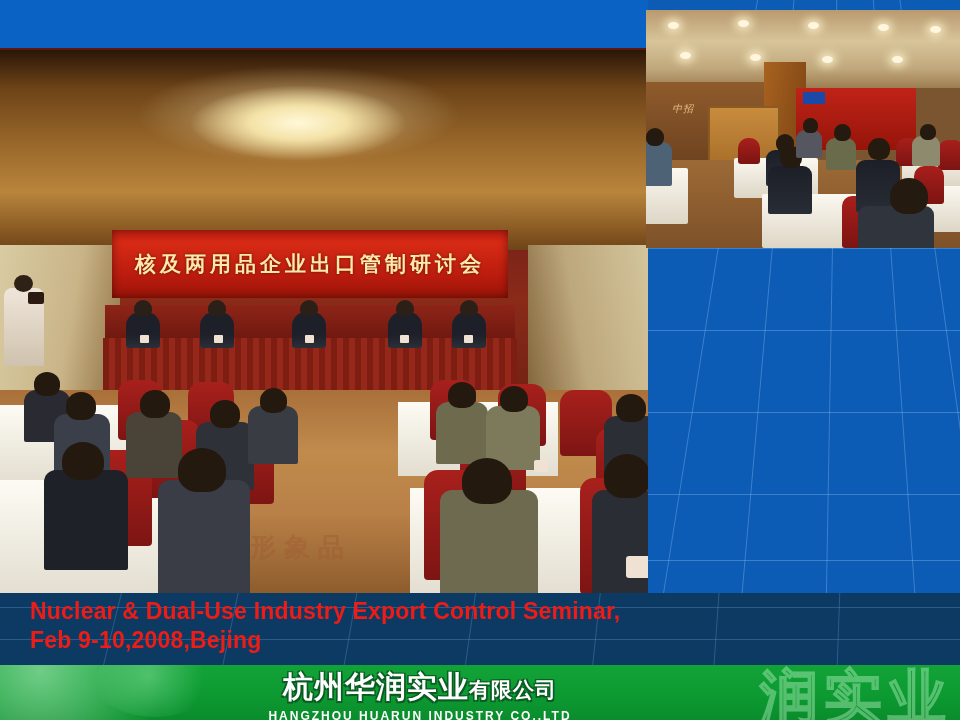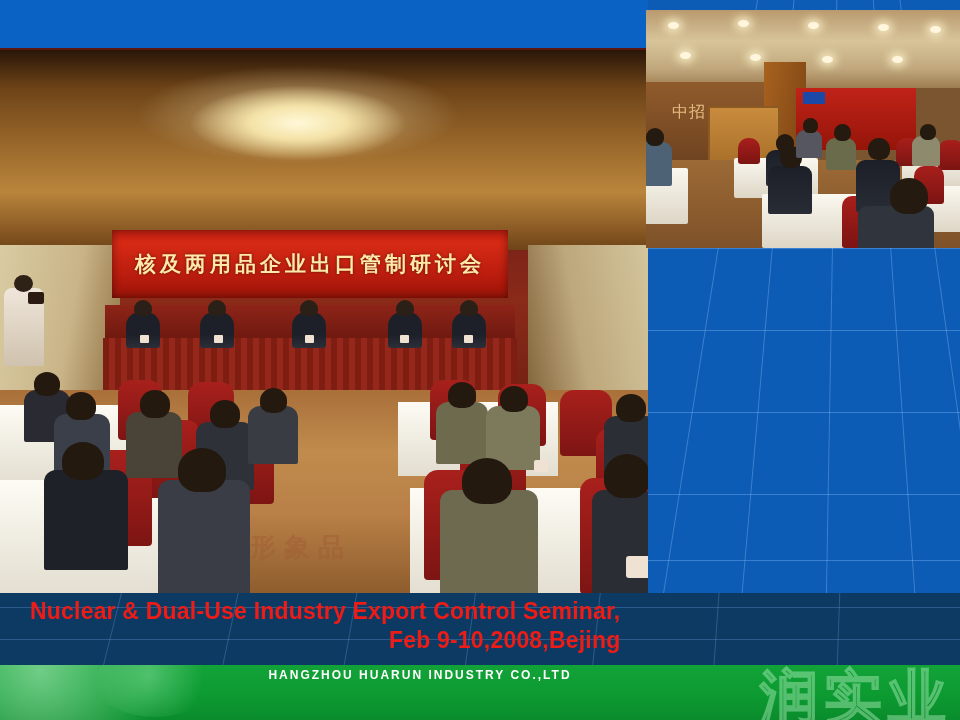--- a/index.html
+++ b/index.html
@@ -61,40 +61,40 @@
   
   .photo-inset{position:absolute;left:646px;top:10px;width:314px;height:238px;overflow:hidden;background:#7a5530;}
   .pi-ceiling{position:absolute;left:0;top:0;width:100%;height:78px;
      background:linear-gradient(#b99a6e 0%,#d8c49a 40%,#c1a87c 75%,#9d7d52 100%);}
   .pi-downlight{position:absolute;width:11px;height:7px;background:#fff6dd;border-radius:50%;
      box-shadow:0 0 9px 4px rgba(255,244,205,.75);}
   .pi-wallwood{position:absolute;left:0;top:72px;width:160px;height:80px;
      background:linear-gradient(#8f5b2c,#6f4320);}
   .pi-wallred{position:absolute;left:150px;top:78px;width:120px;height:62px;
      background:linear-gradient(#c02318,#951409);}
-  .pi-logo{position:absolute;left:26px;top:92px;color:rgba(240,200,140,.9);font-size:16px;letter-spacing:1px;}
+  .pi-logo{position:absolute;left:26px;top:92px;color:rgba(240,200,140,.9);font-size:10px;letter-spacing:1px;font-style:italic;}
   .pi-pillar{position:absolute;left:118px;top:52px;width:42px;height:100px;
      background:linear-gradient(100deg,#a8621f,#7c4414);}
   .pi-door{position:absolute;left:62px;top:96px;width:68px;height:66px;
      background:linear-gradient(#c98c3e,#a26a26);border:2px solid #8a5a20;}
   .pi-screen{position:absolute;left:157px;top:82px;width:22px;height:12px;background:#1b49a8;}
   .pi-floor{position:absolute;left:0;top:150px;width:100%;height:88px;
      background:linear-gradient(#9c6a36,#7e5128);}
   .pi-table{position:absolute;background:linear-gradient(#fbf8f0,#ddd6c6);border-radius:2px;}
   .pi-chair{position:absolute;background:linear-gradient(#a81f1b,#7b1412);border-radius:10px 10px 3px 3px;}
   .pi-head{position:absolute;background:#241a10;border-radius:50% 50% 42% 42%;}
   .pi-suit{position:absolute;background:linear-gradient(#1c1f27,#282c35);border-radius:9px 9px 2px 2px;}
 
   
   .caption{position:absolute;left:0;top:593px;width:960px;height:72px;background:#0d3a63;overflow:hidden;}
   .caption .lat,.caption .lon{position:absolute;background:rgba(120,180,245,.28);}
   .caption .lat{left:0;right:0;height:1px;}
   .caption .lon{top:-30px;bottom:-30px;width:1px;}
   .caption-text{position:absolute;left:30px;top:4px;color:#ed1c16;font-size:23px;font-weight:bold;
-     line-height:1.24;letter-spacing:.2px;white-space:nowrap;text-align:right;}
+     line-height:1.24;letter-spacing:.2px;white-space:nowrap;}
 
   
   .footer{position:absolute;left:0;top:665px;width:960px;height:55px;
      background:linear-gradient(#12a338 0%,#0c9a31 55%,#0a8c2c 100%);overflow:hidden;}
   .f-sphere{position:absolute;left:-60px;top:-36px;width:250px;height:120px;border-radius:50%;
      background:radial-gradient(circle at 40% 35%, rgba(190,240,200,.55), rgba(60,180,90,.25) 60%, rgba(10,140,45,0) 72%);}
   .f-sphere2{position:absolute;left:95px;top:-18px;width:120px;height:70px;border-radius:50%;
      background:radial-gradient(circle at 45% 40%, rgba(150,230,170,.45), rgba(20,150,60,0) 70%);}
   .f-watermark{position:absolute;right:8px;top:-6px;font-size:58px;font-weight:bold;letter-spacing:6px;
      color:transparent;-webkit-text-stroke:1.5px rgba(190,245,200,.42);white-space:nowrap;}
@@ -265,17 +265,18 @@
       <div>Nuclear &amp; Dual-Use Industry Export Control Seminar,</div>
       <div>Feb 9-10,2008,Bejing</div>
     </div>
   </div>
 
   <div class="footer">
     <div class="f-sphere"></div>
     <div class="f-sphere2"></div>
     <div class="f-watermark">润实业</div>
     <div class="f-logo">
+      <div class="f-cn"><span>杭州华润实业</span><span class="small">有限公司</span></div>
       <div class="f-en">HANGZHOU  HUARUN  INDUSTRY  CO.,LTD</div>
     </div>
   </div>
 
 </div>
 
 </body></html>

